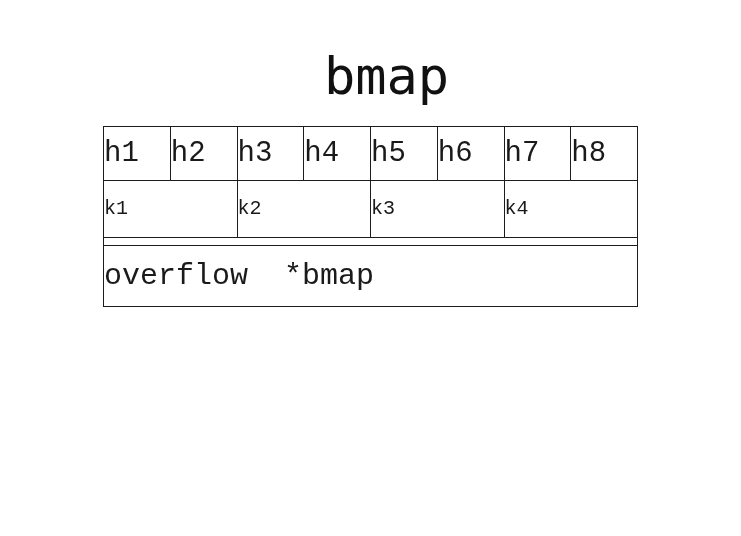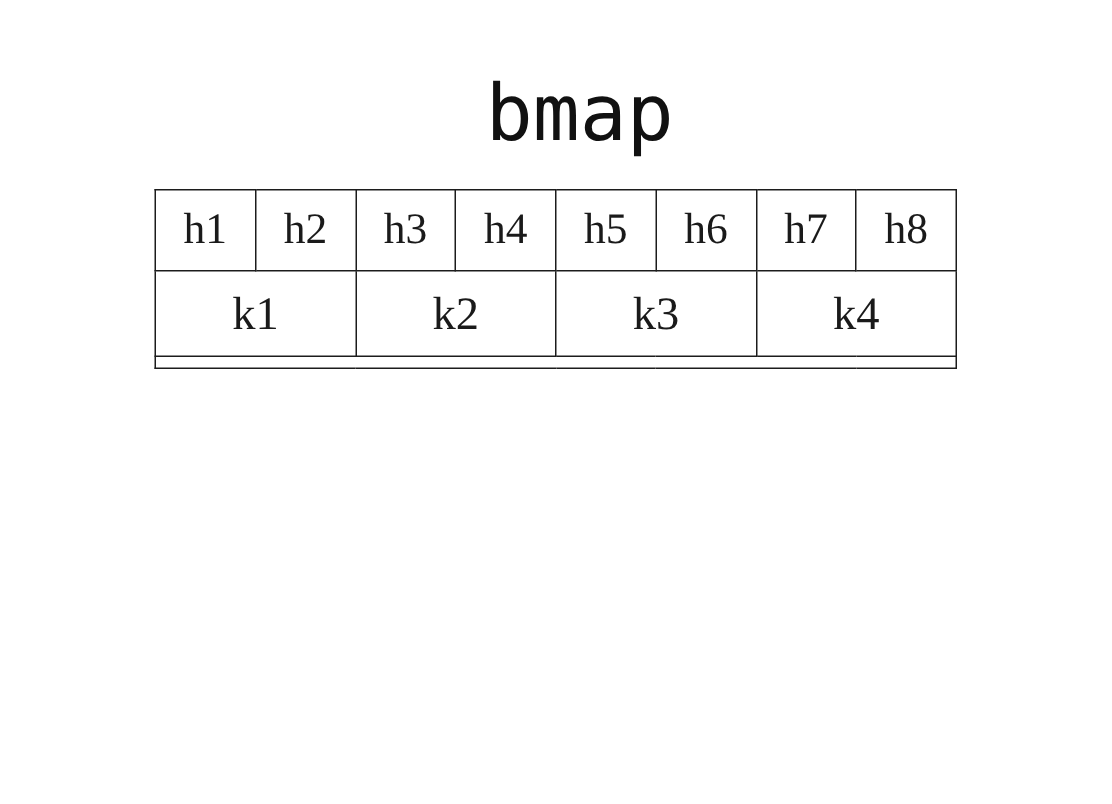--- a/index.html
+++ b/index.html
@@ -44,39 +44,39 @@
     position: absolute;
     left: 87px;
     top: 126px;
     width: 535px;
     border-collapse: collapse;
     table-layout: fixed;
     background: #ffffff;
   }
   #bmap-table td {
     border: 1.6px solid #1c1c1c;
-    text-align: center;
+    text-align: left;
     vertical-align: middle;
-    font-family: Liberation Serif, serif;
+    font-family: Liberation Mono, monospace;
     color: #1a1a1a;
     padding: 0;
     background: #ffffff;
   }
 
   
   tr.hash-row td {
     height: 53px;
     font-size: 29px;
     line-height: 53px;
   }
 
   
   tr.key-row td {
     height: 56px;
-    font-size: 31px;
+    font-size: 20px;
     line-height: 56px;
   }
   tr.key-row-first td {
     border-top-width: 2.4px;
   }
 
   
   tr.group-gap td {
     height: 7px;
     border-left: none;
@@ -134,17 +134,20 @@
         <td colspan="2">k4</td>
       </tr>
 
 
       <tr class="group-gap">
         <td colspan="8"></td>
       </tr>
 
 
 
+      <tr class="overflow-row">
+        <td colspan="8"><span class="overflow-inner">overflow  *bmap</span></td>
+      </tr>
 
     </tbody>
   </table>
 
 </div>
 
 </body></html>

